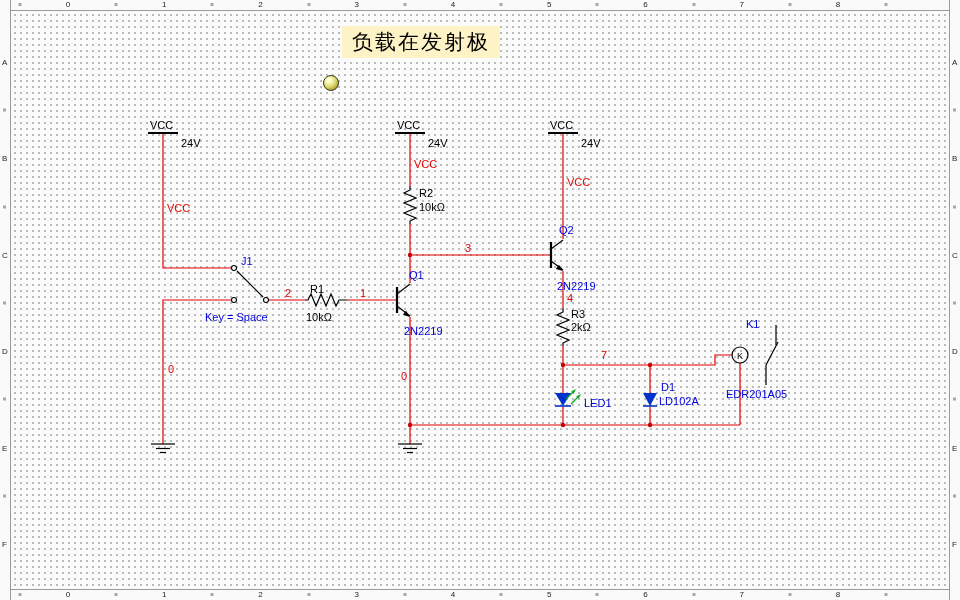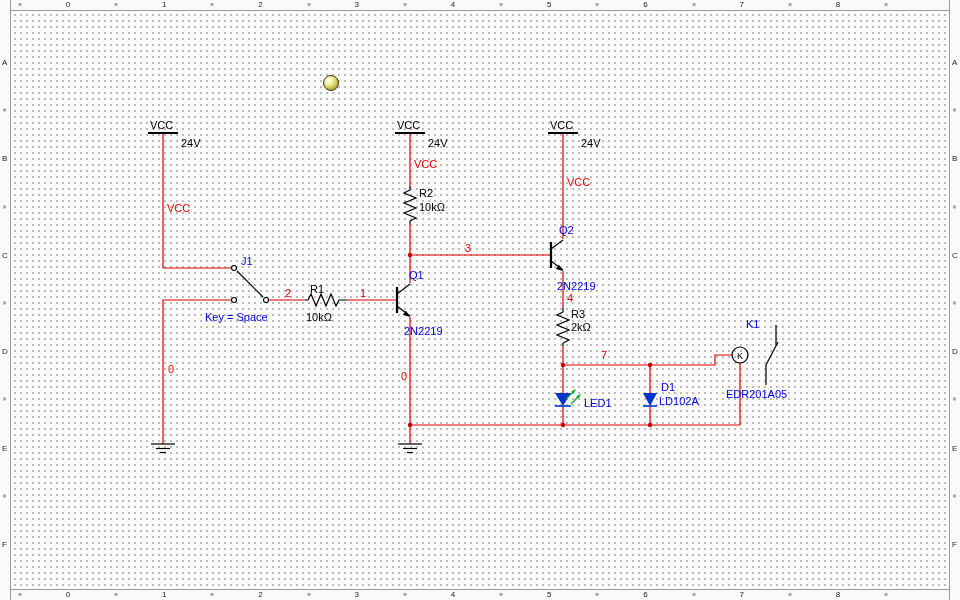--- a/index.html
+++ b/index.html
@@ -186,20 +186,21 @@
       <text class="tr" x="168" y="373">0</text>
       <text class="tr" x="401" y="380">0</text>
       <text class="tr" x="285" y="297">2</text>
       <text class="tr" x="360" y="297">1</text>
       <text class="tr" x="465" y="252">3</text>
       <text class="tr" x="567" y="302">4</text>
       <text class="tr" x="601" y="359">7</text>
     </svg>
   </div>
 
+  <div class="sch-title">负载在发射极</div>
 
   <div class="note"></div>
 
   <div class="ruler top" id="ruler-top">
       <span class="rlabel" style="left: 68px; top: 0px; transform: translateX(-50%);">0</span>
       <span class="rlabel" style="left: 164.25px; top: 0px; transform: translateX(-50%);">1</span>
       <span class="rlabel" style="left: 260.5px; top: 0px; transform: translateX(-50%);">2</span>
       <span class="rlabel" style="left: 356.75px; top: 0px; transform: translateX(-50%);">3</span>
       <span class="rlabel" style="left: 453px; top: 0px; transform: translateX(-50%);">4</span>
       <span class="rlabel" style="left: 549.25px; top: 0px; transform: translateX(-50%);">5</span>

